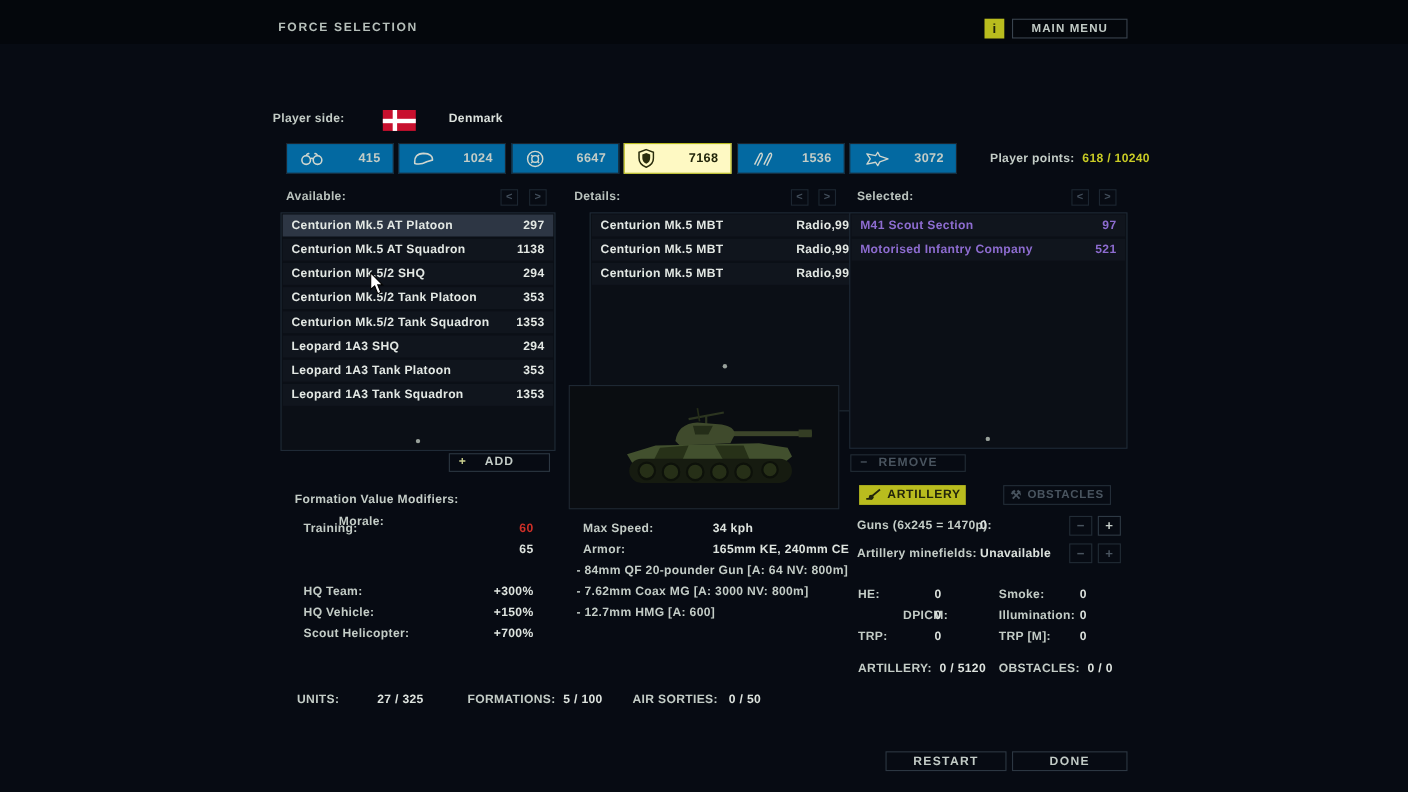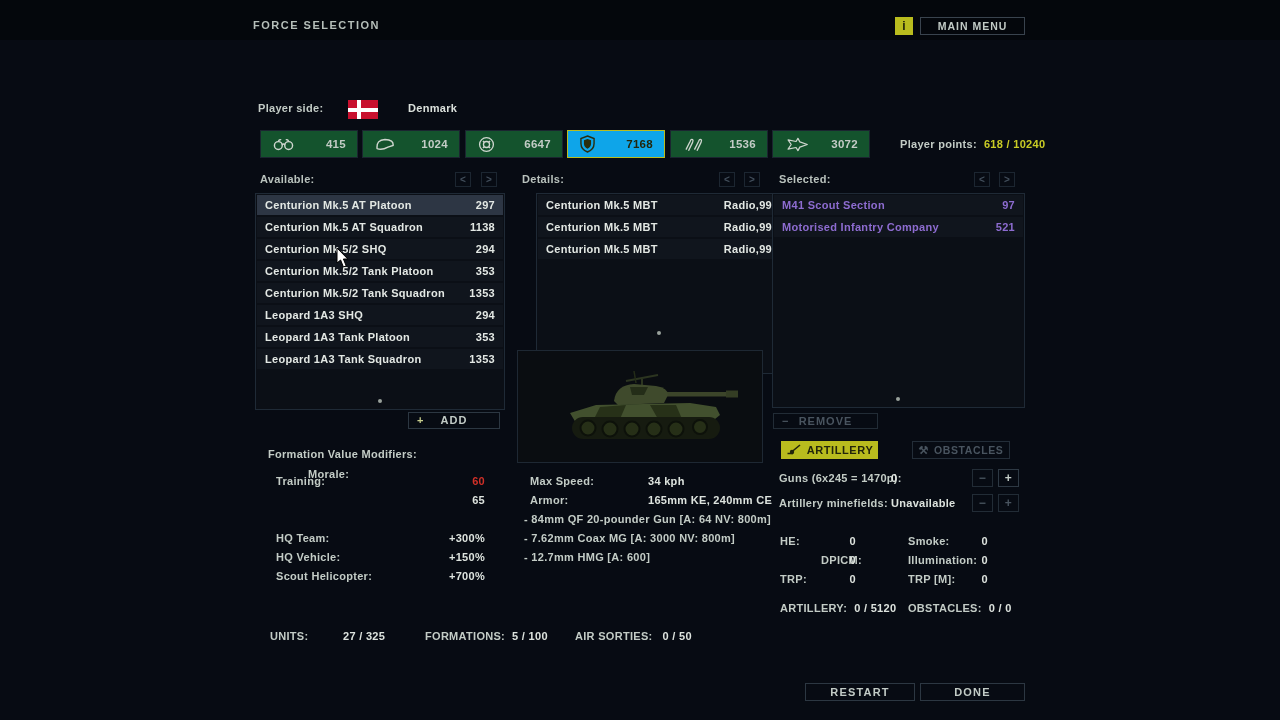--- a/index.html
+++ b/index.html
@@ -19,25 +19,25 @@
     color:#20230a; text-align:center; line-height:18px; font-size:12px; }
   .main-menu-btn { position:absolute; left:920px; top:17px; width:105px; height:18px;
     border:1px solid #39434e; text-align:center; line-height:16px; letter-spacing:1px; color:#c2cbc6; font-size:10.5px; }
 
   
   .flag { position:absolute; left:348px; top:100px; width:30px; height:19px; background:#c8102e; }
   .flag .cross-v { position:absolute; left:9px; top:0; width:4px; height:19px; background:#fff; }
   .flag .cross-h { position:absolute; left:0; top:7.5px; width:30px; height:4px; background:#fff; }
 
   
-  .cat-btn { position:absolute; top:130px; width:98px; height:28px; background:#14532d;
+  .cat-btn { position:absolute; top:130px; width:98px; height:28px; background:#0369a1;
     border:1px solid #1b2530; display:flex; align-items:center; color:#c3ccc6; }
   .cat-btn .ic { margin-left:12px; display:flex; align-items:center; color:#cfd6cf; }
   .cat-btn .val { position:absolute; right:11px; font-size:11.5px; }
-  .cat-btn.sel { background:#0ea5e9; border-color:#b9bc1e; color:#23260b; }
+  .cat-btn.sel { background:#fef9c3; border-color:#b9bc1e; color:#23260b; }
   .cat-btn.sel .ic { color:#2a2d0d; }
 
   
   .panel-title { position:absolute; top:173px; color:#b9c2bd; }
   .pager { position:absolute; top:172px; width:16px; height:15px; border:1px solid #1c2631;
     color:#424e5b; text-align:center; line-height:13px; font-size:10px; }
   .list-box { position:absolute; top:193px; background:#0b0f16; border:1px solid #1f2a36; padding:1px; }
   .lrow { position:relative; height:20px; margin-bottom:2px; background:#10151d;
     display:flex; align-items:center; padding:0 8px; color:#e3e8e4; }
   .lrow .nm { flex:1; white-space:nowrap; overflow:hidden; }
@@ -73,21 +73,21 @@
 </style>
 </head>
 <body>
 
 <div class="topbar">
   <div class="topbar-title">FORCE SELECTION</div>
   <div class="info-box">i</div>
   <div class="main-menu-btn">MAIN MENU</div>
 </div>
 
-<div class="abs" style="left:258px;top:102px;">Player side:</div>
+<div class="abs" style="left:248px;top:102px;">Player side:</div>
 <div class="flag">
   <div class="cross-v"></div>
   <div class="cross-h"></div>
 </div>
 <div class="abs" style="left:408px;top:102px;color:#dbe1dc;">Denmark</div>
 
 <div class="cat-btn" style="left:260px;">
   <span class="ic">
     <svg width="21" height="14" viewBox="0 0 22 14">
         <g fill="none" stroke="currentColor" stroke-width="1.5">

